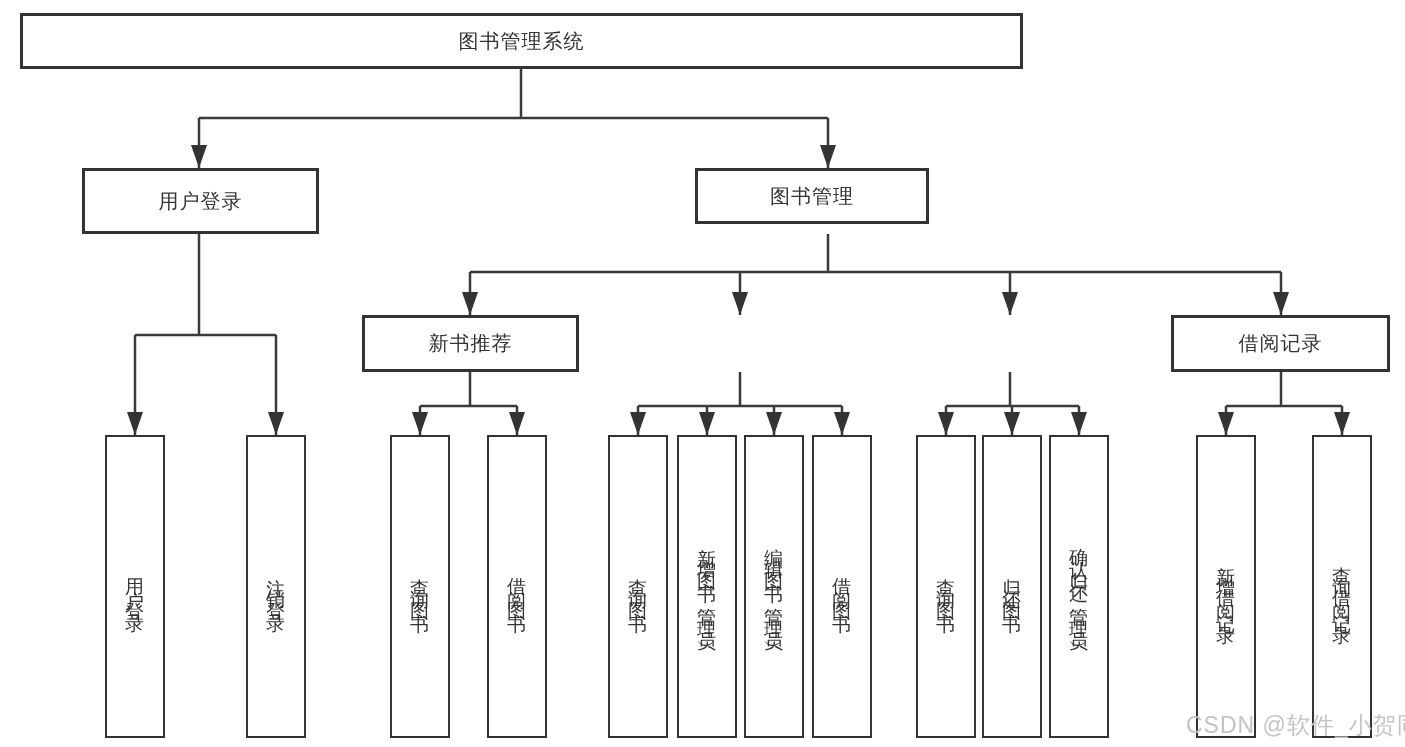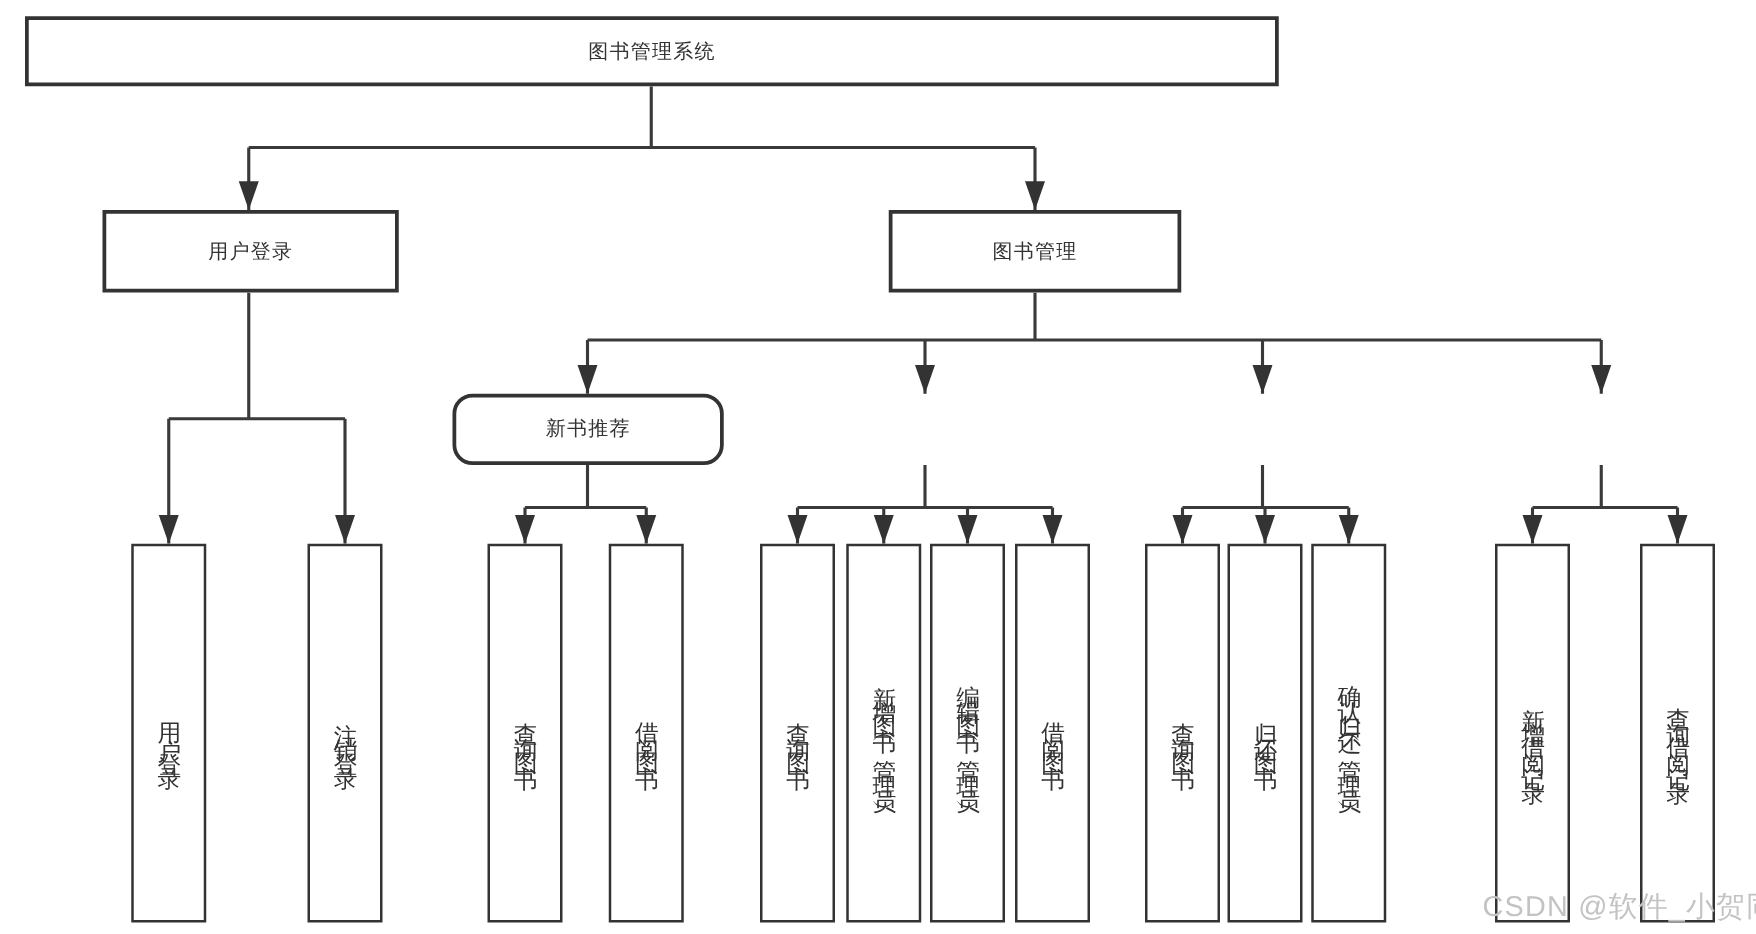--- a/index.html
+++ b/index.html
@@ -20,21 +20,21 @@
   .box {
     position: absolute;
     box-sizing: border-box;
     background: #ffffff;
     border: 3px solid #333333;
     display: flex;
     align-items: center;
     justify-content: center;
     color: #333333;
   }
-  .hbox { font-size: 16px; letter-spacing: 1px; }
+  .hbox { font-size: 20px; letter-spacing: 1px; }
   .leaf {
     border-width: 2px;
     writing-mode: vertical-rl;
     text-orientation: mixed;
     font-size: 19px;
     line-height: 1;
     letter-spacing: 12px;
     top: 435px;
     width: 60px;
     height: 303px;
@@ -90,23 +90,24 @@
       <polygon points="1004,412 1020,412 1012,435"></polygon>
       <polygon points="1071,412 1087,412 1079,435"></polygon>
       <polygon points="1218,412 1234,412 1226,435"></polygon>
       <polygon points="1334,412 1350,412 1342,435"></polygon>
     </g>
   </svg>
 
   <div class="box hbox" style="left:20px; top:13px; width:1003px; height:56px;">图书管理系统</div>
 
   <div class="box hbox" style="left:82px; top:168px; width:237px; height:66px;">用户登录</div>
-  <div class="box hbox" style="left:711px; top:168px; width:234px; height:66px;">图书管理</div>
+  <div class="box hbox" style="left:695px; top:168px; width:234px; height:56px;">图书管理</div>
 
-  <div class="box hbox" style="left:362px; top:315px; width:217px; height:57px;border-radius:16px;">新书推荐</div>
+  <div class="box hbox" style="left:362px; top:315px; width:217px; height:57px;">新书推荐</div>
+  <div class="box hbox" style="left:1171px; top:315px; width:219px; height:57px;">借阅记录</div>
 
   <div class="box leaf" style="left:105px;">用户登录</div>
   <div class="box leaf" style="left:246px;">注销登录</div>
 
   <div class="box leaf" style="left:390px;">查询图书</div>
   <div class="box leaf" style="left:487px;">借阅图书</div>
 
   <div class="box leaf" style="left:608px;">查询图书</div>
   <div class="box leaf" style="left:677px;">新增图书（管理员）</div>
   <div class="box leaf" style="left:744px;">编辑图书（管理员）</div>

